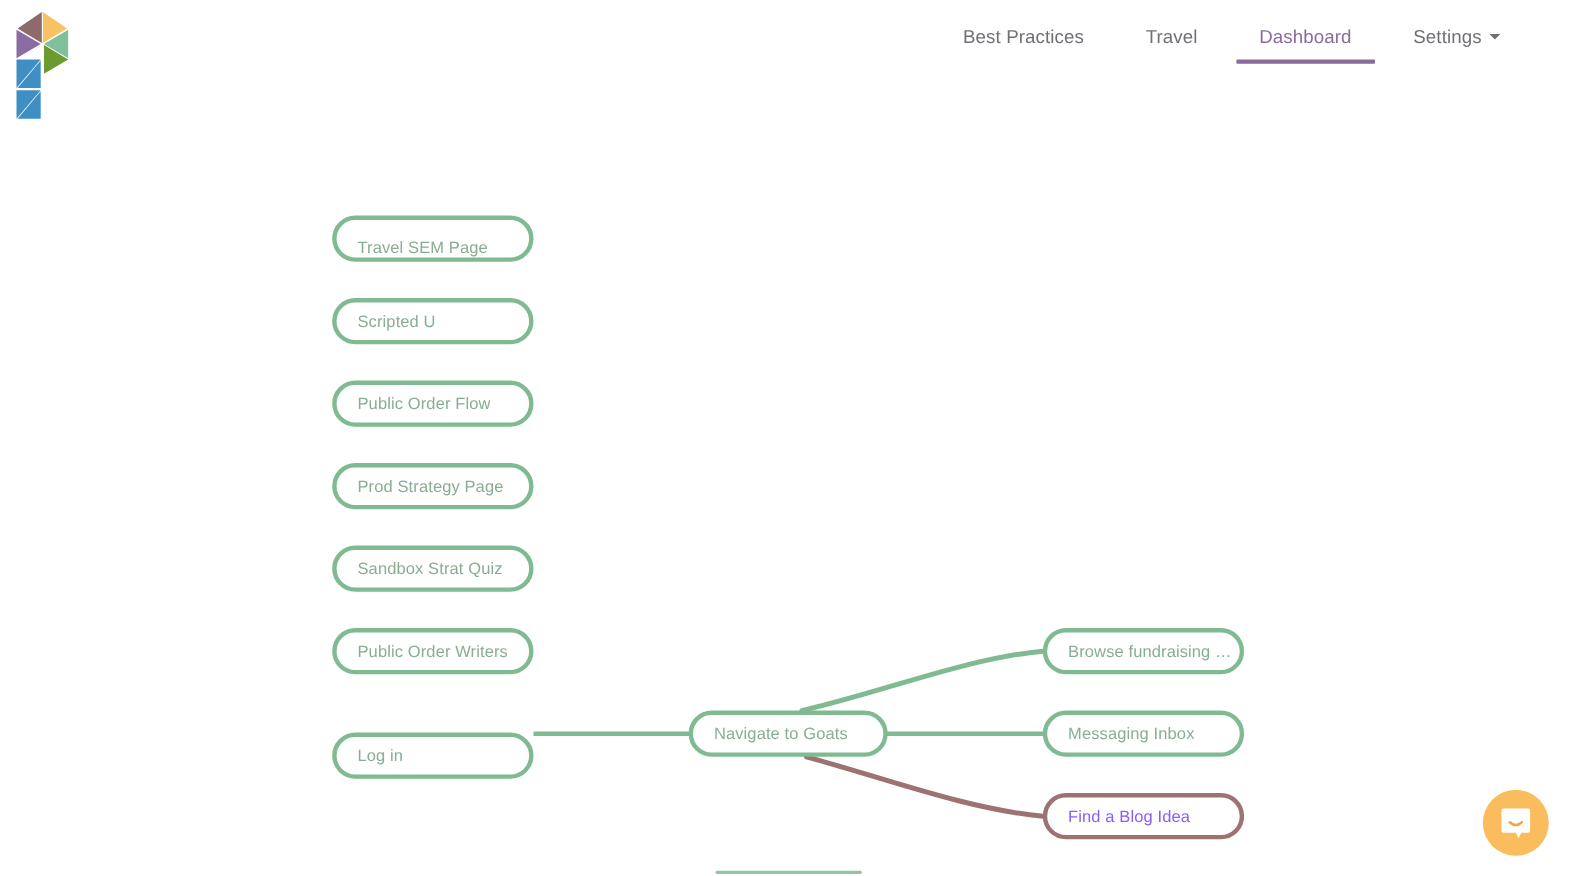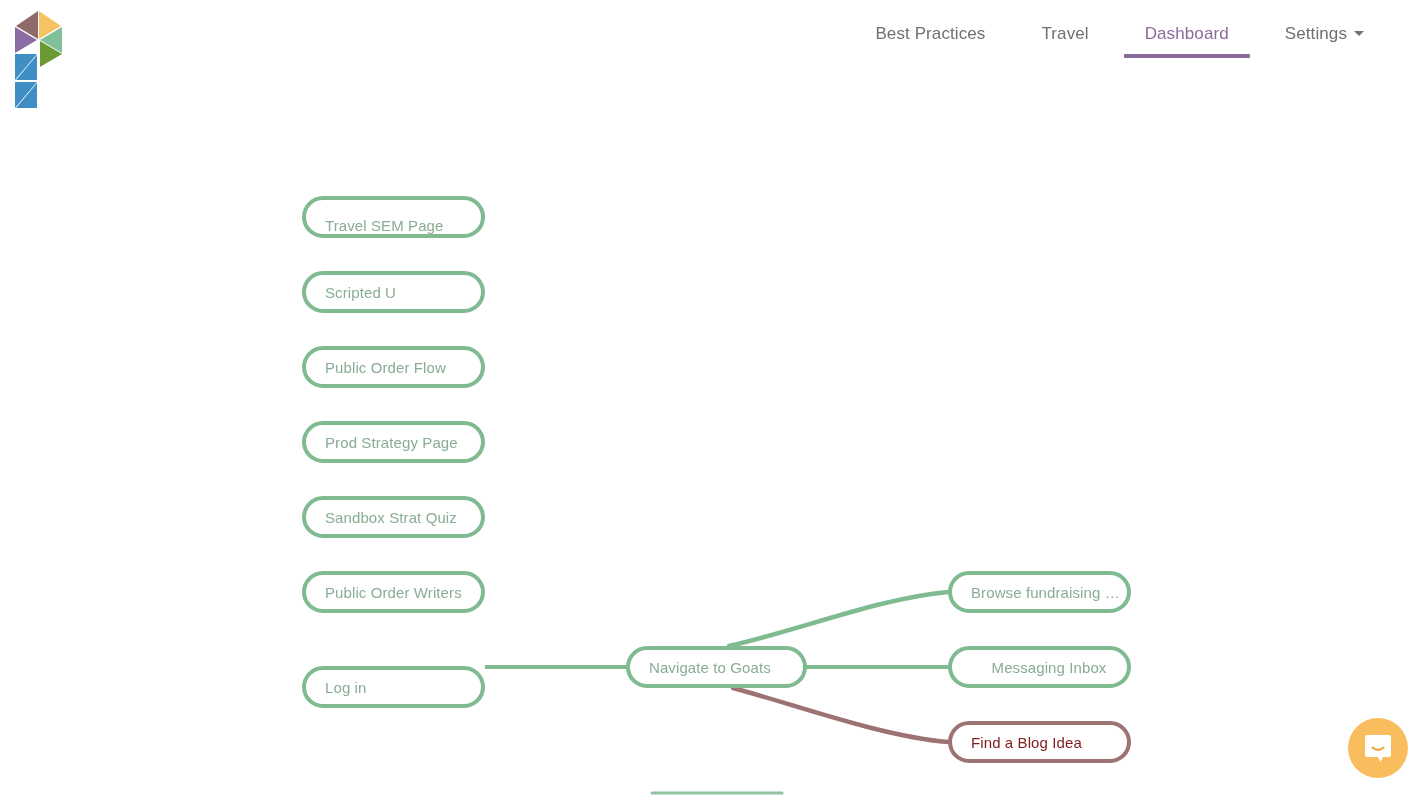--- a/index.html
+++ b/index.html
@@ -105,21 +105,21 @@
     color: #88ad94;
     padding-left: 19px;
     white-space: nowrap;
     overflow: hidden;
     letter-spacing: .1px;
   }
   .node.brown {
     border-color: #9d7272;
   }
   .node.brown .node-label {
-    color: #7f1d1d;
+    color: #8b5cf6;
   }
 
   
   .intercom {
     position: absolute;
     right: 20px;
     bottom: 18px;
     width: 60px;
     height: 60px;
     border-radius: 50%;
@@ -203,21 +203,21 @@
     <span class="node-label">Log in</span>
   </div>
 
   <div class="node" style="left:626px; top:646px; width:181px;">
     <span class="node-label">Navigate to Goats</span>
   </div>
 
   <div class="node" style="left:948px; top:571px; width:183px;">
     <span class="node-label">Browse fundraising …</span>
   </div>
-  <div class="node" style="left:948px; top:646px; width:183px;justify-content:center;">
+  <div class="node" style="left:948px; top:646px; width:183px;">
     <span class="node-label">Messaging Inbox</span>
   </div>
   <div class="node brown" style="left:948px; top:721px; width:183px;">
     <span class="node-label">Find a Blog Idea</span>
   </div>
 
 </div>
 
 <div class="intercom">
   <svg width="60" height="60" viewBox="0 0 60 60">

